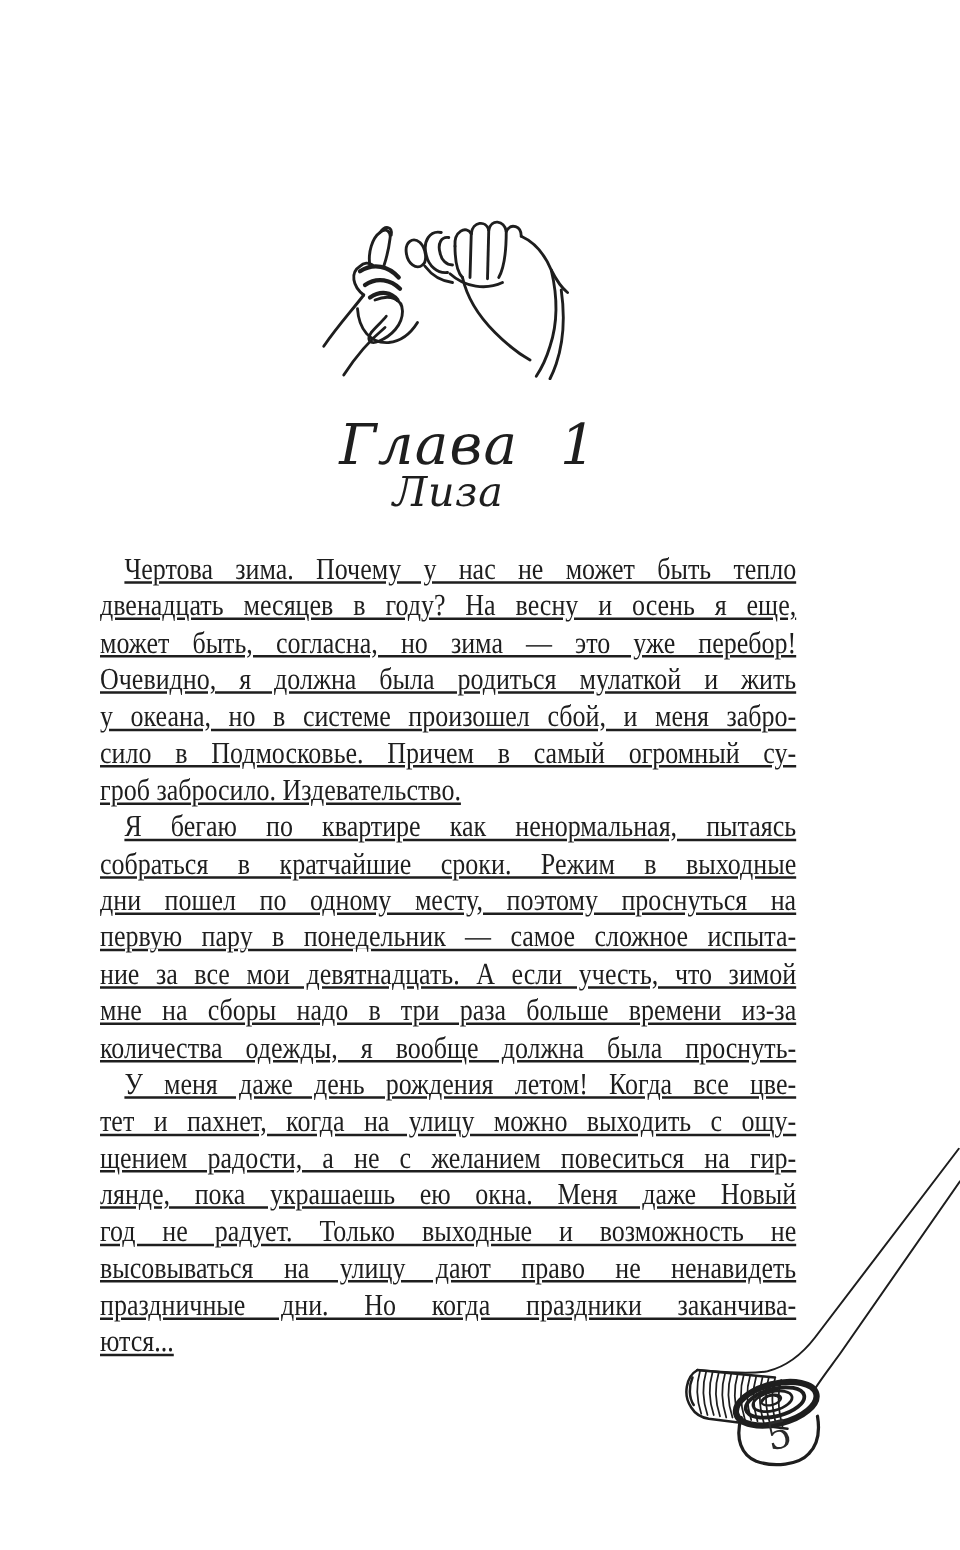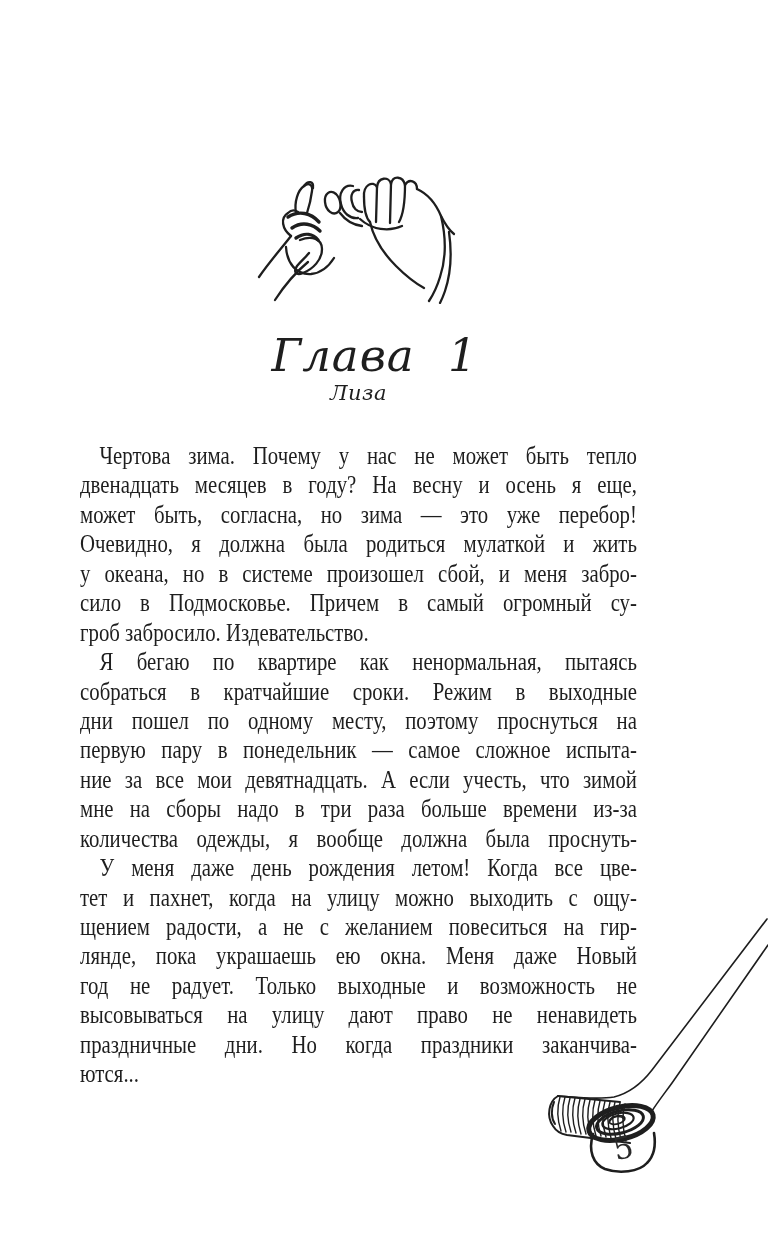--- a/index.html
+++ b/index.html
@@ -12,24 +12,24 @@
   .hands-ill{position:absolute;left:256px;top:172px;width:200px;height:132px;}
   
   .chapter-heading{
     position:absolute;left:80px;top:316px;width:557px;margin:16px;
     text-align:center;font-family:"DejaVu Serif",serif;font-style:italic;font-weight:400;
     font-size:45px;line-height:48px;word-spacing:18px;letter-spacing:1px;
   }
   .chapter-subtitle{
     position:absolute;left:80px;top:378px;width:557px;margin:0;
     text-align:center;font-family:"DejaVu Serif",serif;font-style:italic;font-weight:400;
-    font-size:21px;line-height:31px;letter-spacing:0.5px;
+    font-size:33px;line-height:31px;letter-spacing:0.5px;
   }
   
-  .body-text{position:absolute;left:80px;top:441px;width:557px;}
+  .body-text{position:absolute;left:80px;top:441px;width:557px;text-decoration:underline;}
   .para{margin:0;padding:0;}
   .line{
     width:656px;height:29.45px;overflow:visible;
     transform:scaleX(0.849);transform-origin:0 50%;
     font-size:24.5px;line-height:29.45px;
     text-align:justify;text-align-last:justify;white-space:nowrap;
   }
   .line.first{text-indent:23px;}
   .line.endleft{text-align-last:left;}
   

